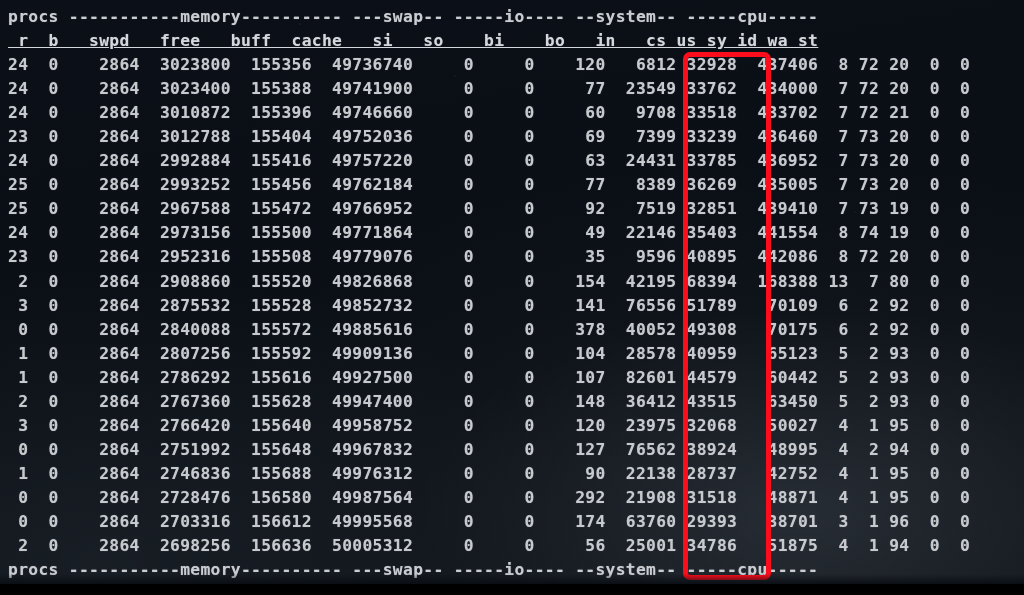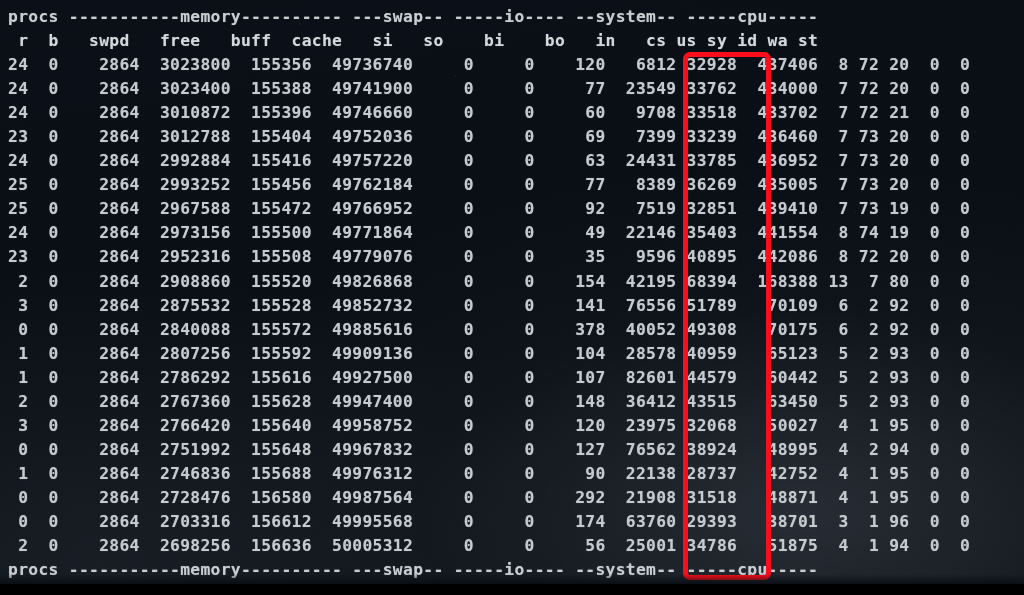--- a/index.html
+++ b/index.html
@@ -40,20 +40,21 @@
   }
   .term-line {
     height: 24.05px;
     padding-left: 8px;
   }
   .group-header {
     color: #c9ccd1;
   }
   .col-header {
     color: #d4d7db;
+    text-decoration: underline;
   }
   .data-row {
     color: #c6cace;
   }
   .footer-header {
     color: #c9ccd1;
   }
   #highlight-box {
     position: absolute;
     left: 683px;

